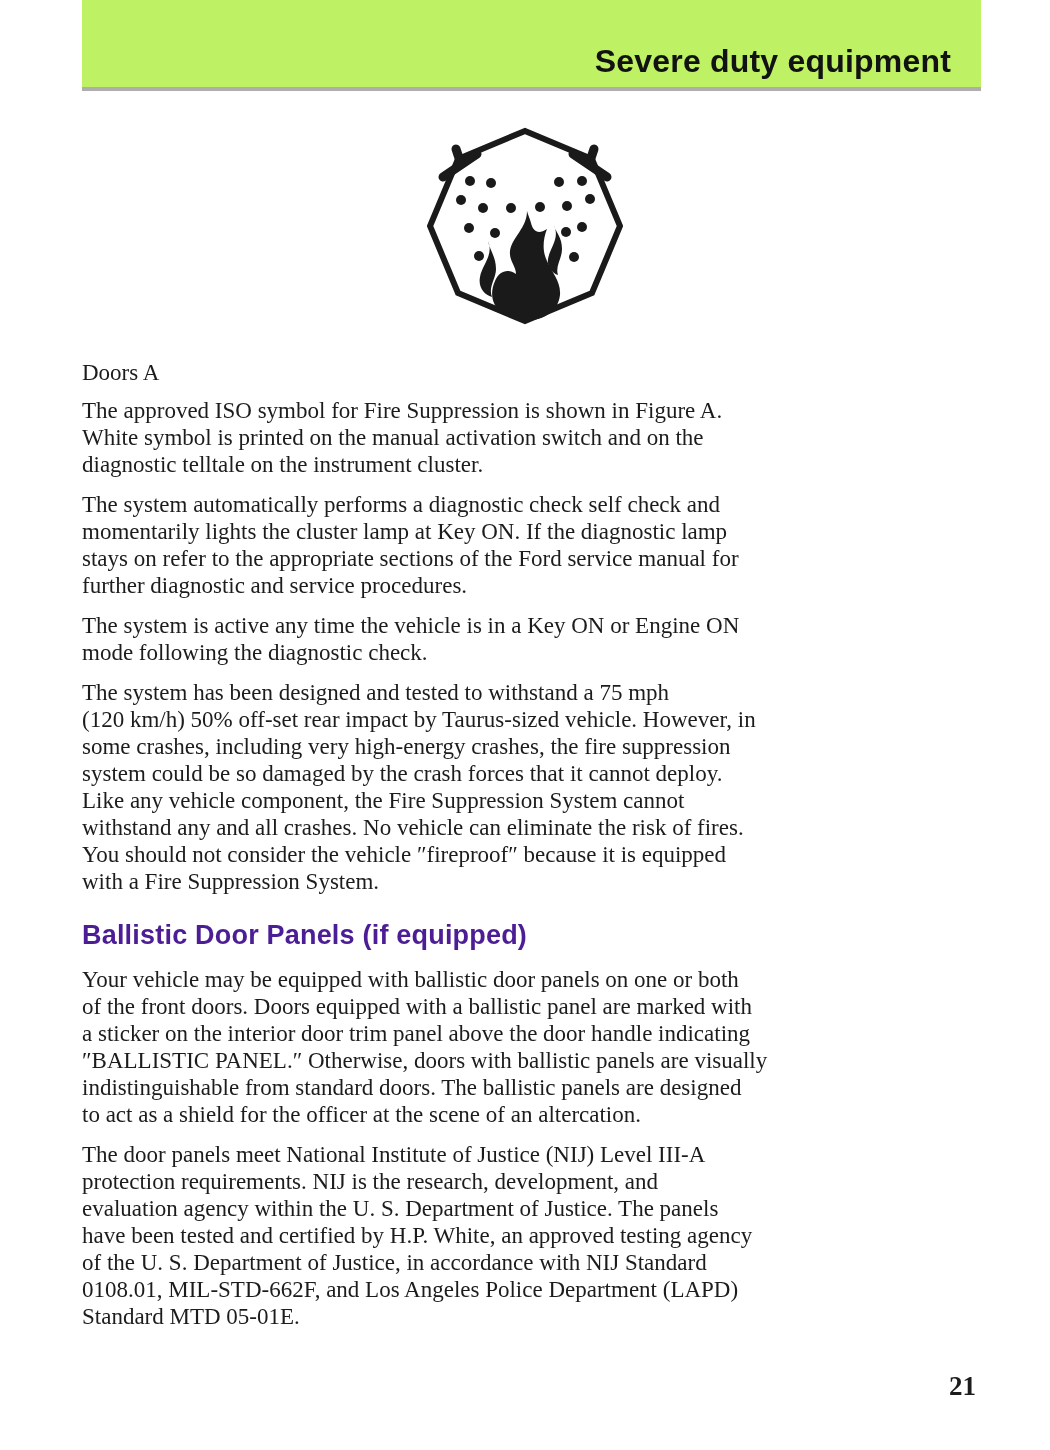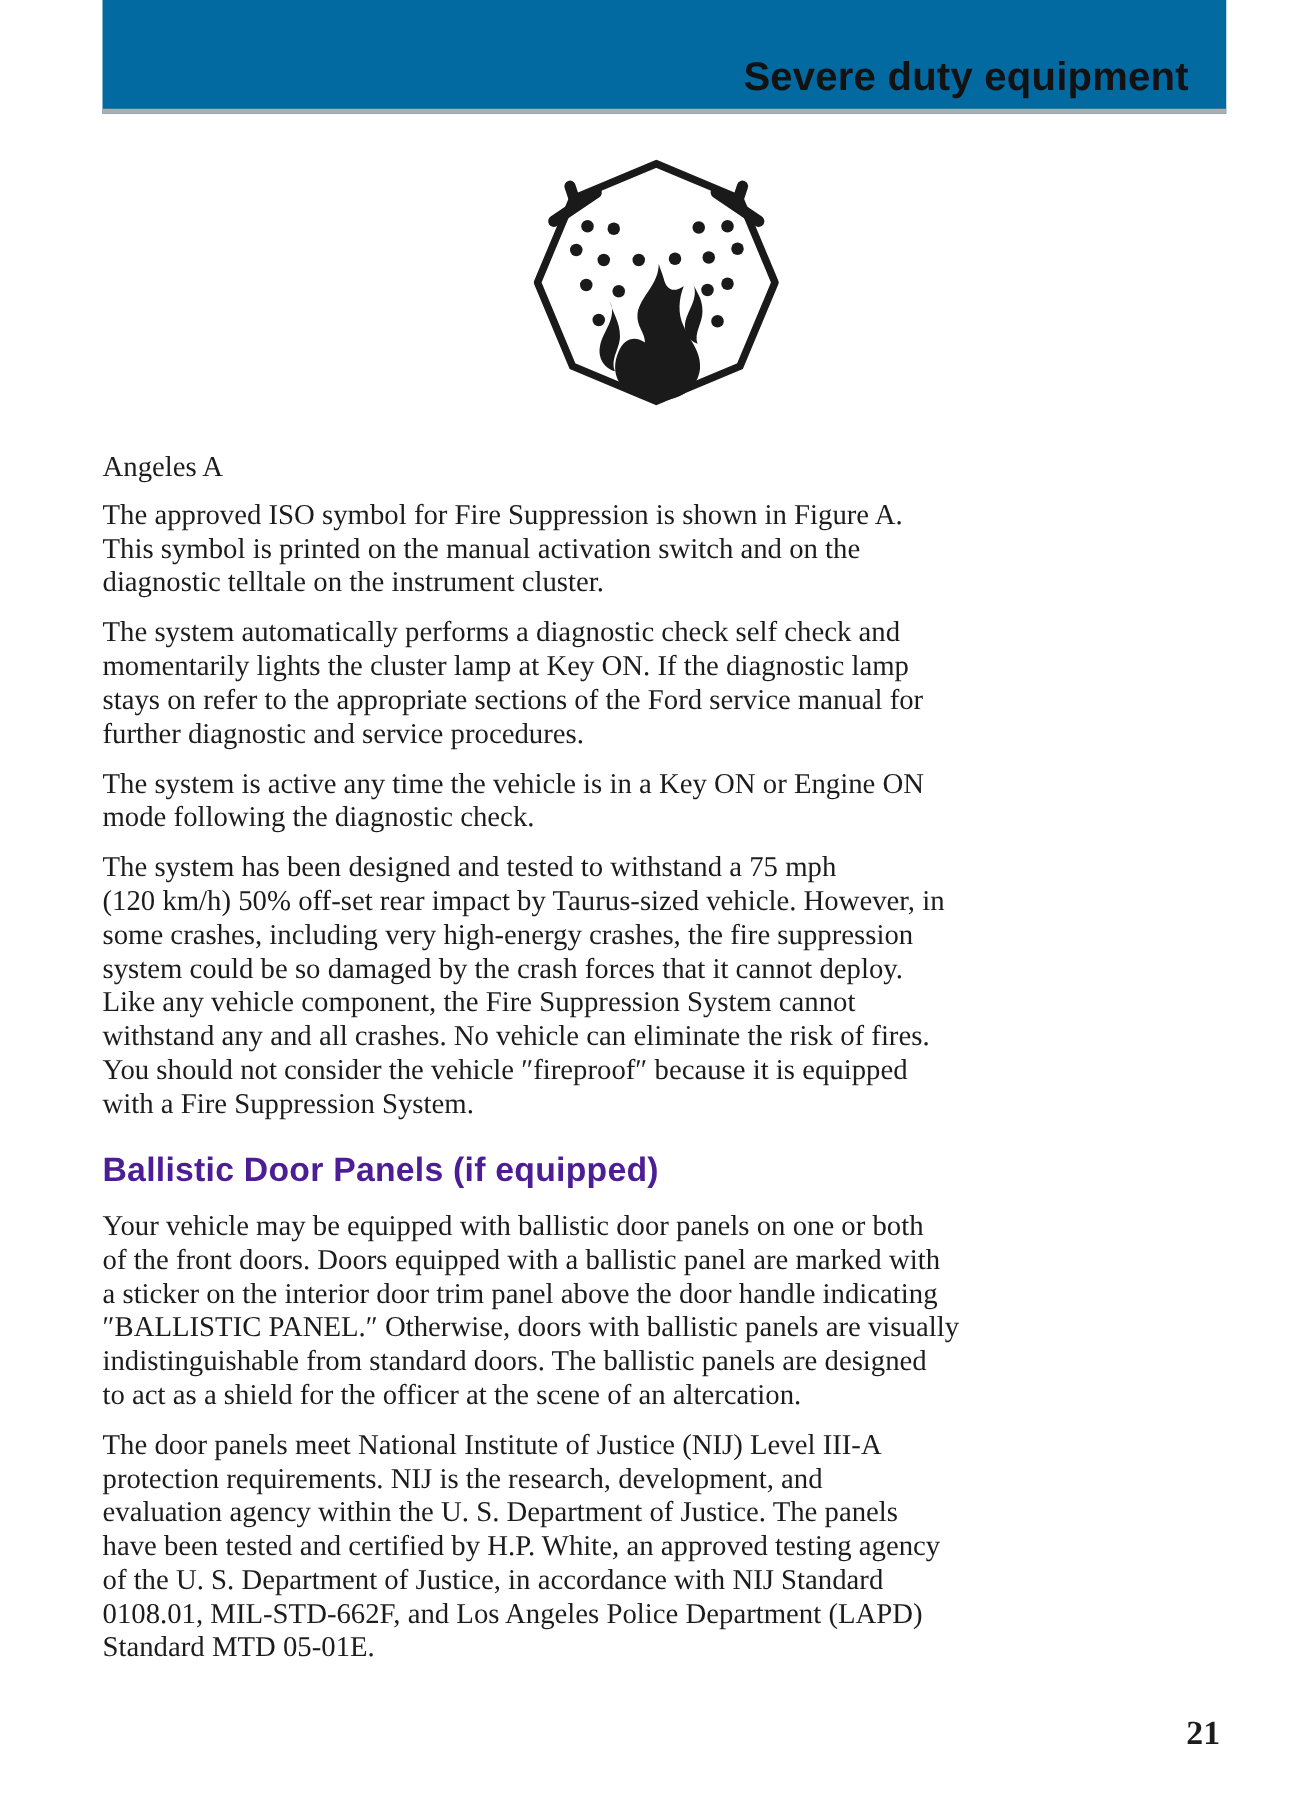--- a/index.html
+++ b/index.html
@@ -12,21 +12,21 @@
     height: 1450px;
     position: relative;
     font-family: "Liberation Serif", serif;
     color: #1c1c1c;
     overflow: hidden;
   }
   .titlebar {
     margin-left: 82px;
     width: 899px;
     height: 91px;
-    background: #0369a1;
+    background: #bef264;
     border-bottom: 4px solid #aeaeae;
     box-sizing: border-box;
     display: flex;
     justify-content: flex-end;
     align-items: flex-end;
     padding: 0 30px 7px 0;
   }
   .titlebar h1 {
     margin: 0;
     font-family: "Liberation Sans", sans-serif;
@@ -131,24 +131,24 @@
                  C69,135 63,129 61,119 Z"></path>
         <path d="M127,103 C133,117 123,125 121,137
                  C120,145 125,151 131,153
                  C128,144 135,137 135,127
                  C135,115 129,111 127,103 Z"></path>
       </g>
     </svg>
   </div>
 
   <main>
-    <p class="caption">Angeles A</p>
+    <p class="caption">Doors A</p>
 
     <p class="body-text">The approved ISO symbol for Fire Suppression is shown in Figure A.
-This symbol is printed on the manual activation switch and on the
+White symbol is printed on the manual activation switch and on the
 diagnostic telltale on the instrument cluster.</p>
     <p class="body-text">The system automatically performs a diagnostic check self check and
 momentarily lights the cluster lamp at Key ON. If the diagnostic lamp
 stays on refer to the appropriate sections of the Ford service manual for
 further diagnostic and service procedures.</p>
     <p class="body-text">The system is active any time the vehicle is in a Key ON or Engine ON
 mode following the diagnostic check.</p>
     <p class="body-text">The system has been designed and tested to withstand a 75 mph
 (120 km/h) 50% off-set rear impact by Taurus-sized vehicle. However, in
 some crashes, including very high-energy crashes, the fire suppression

